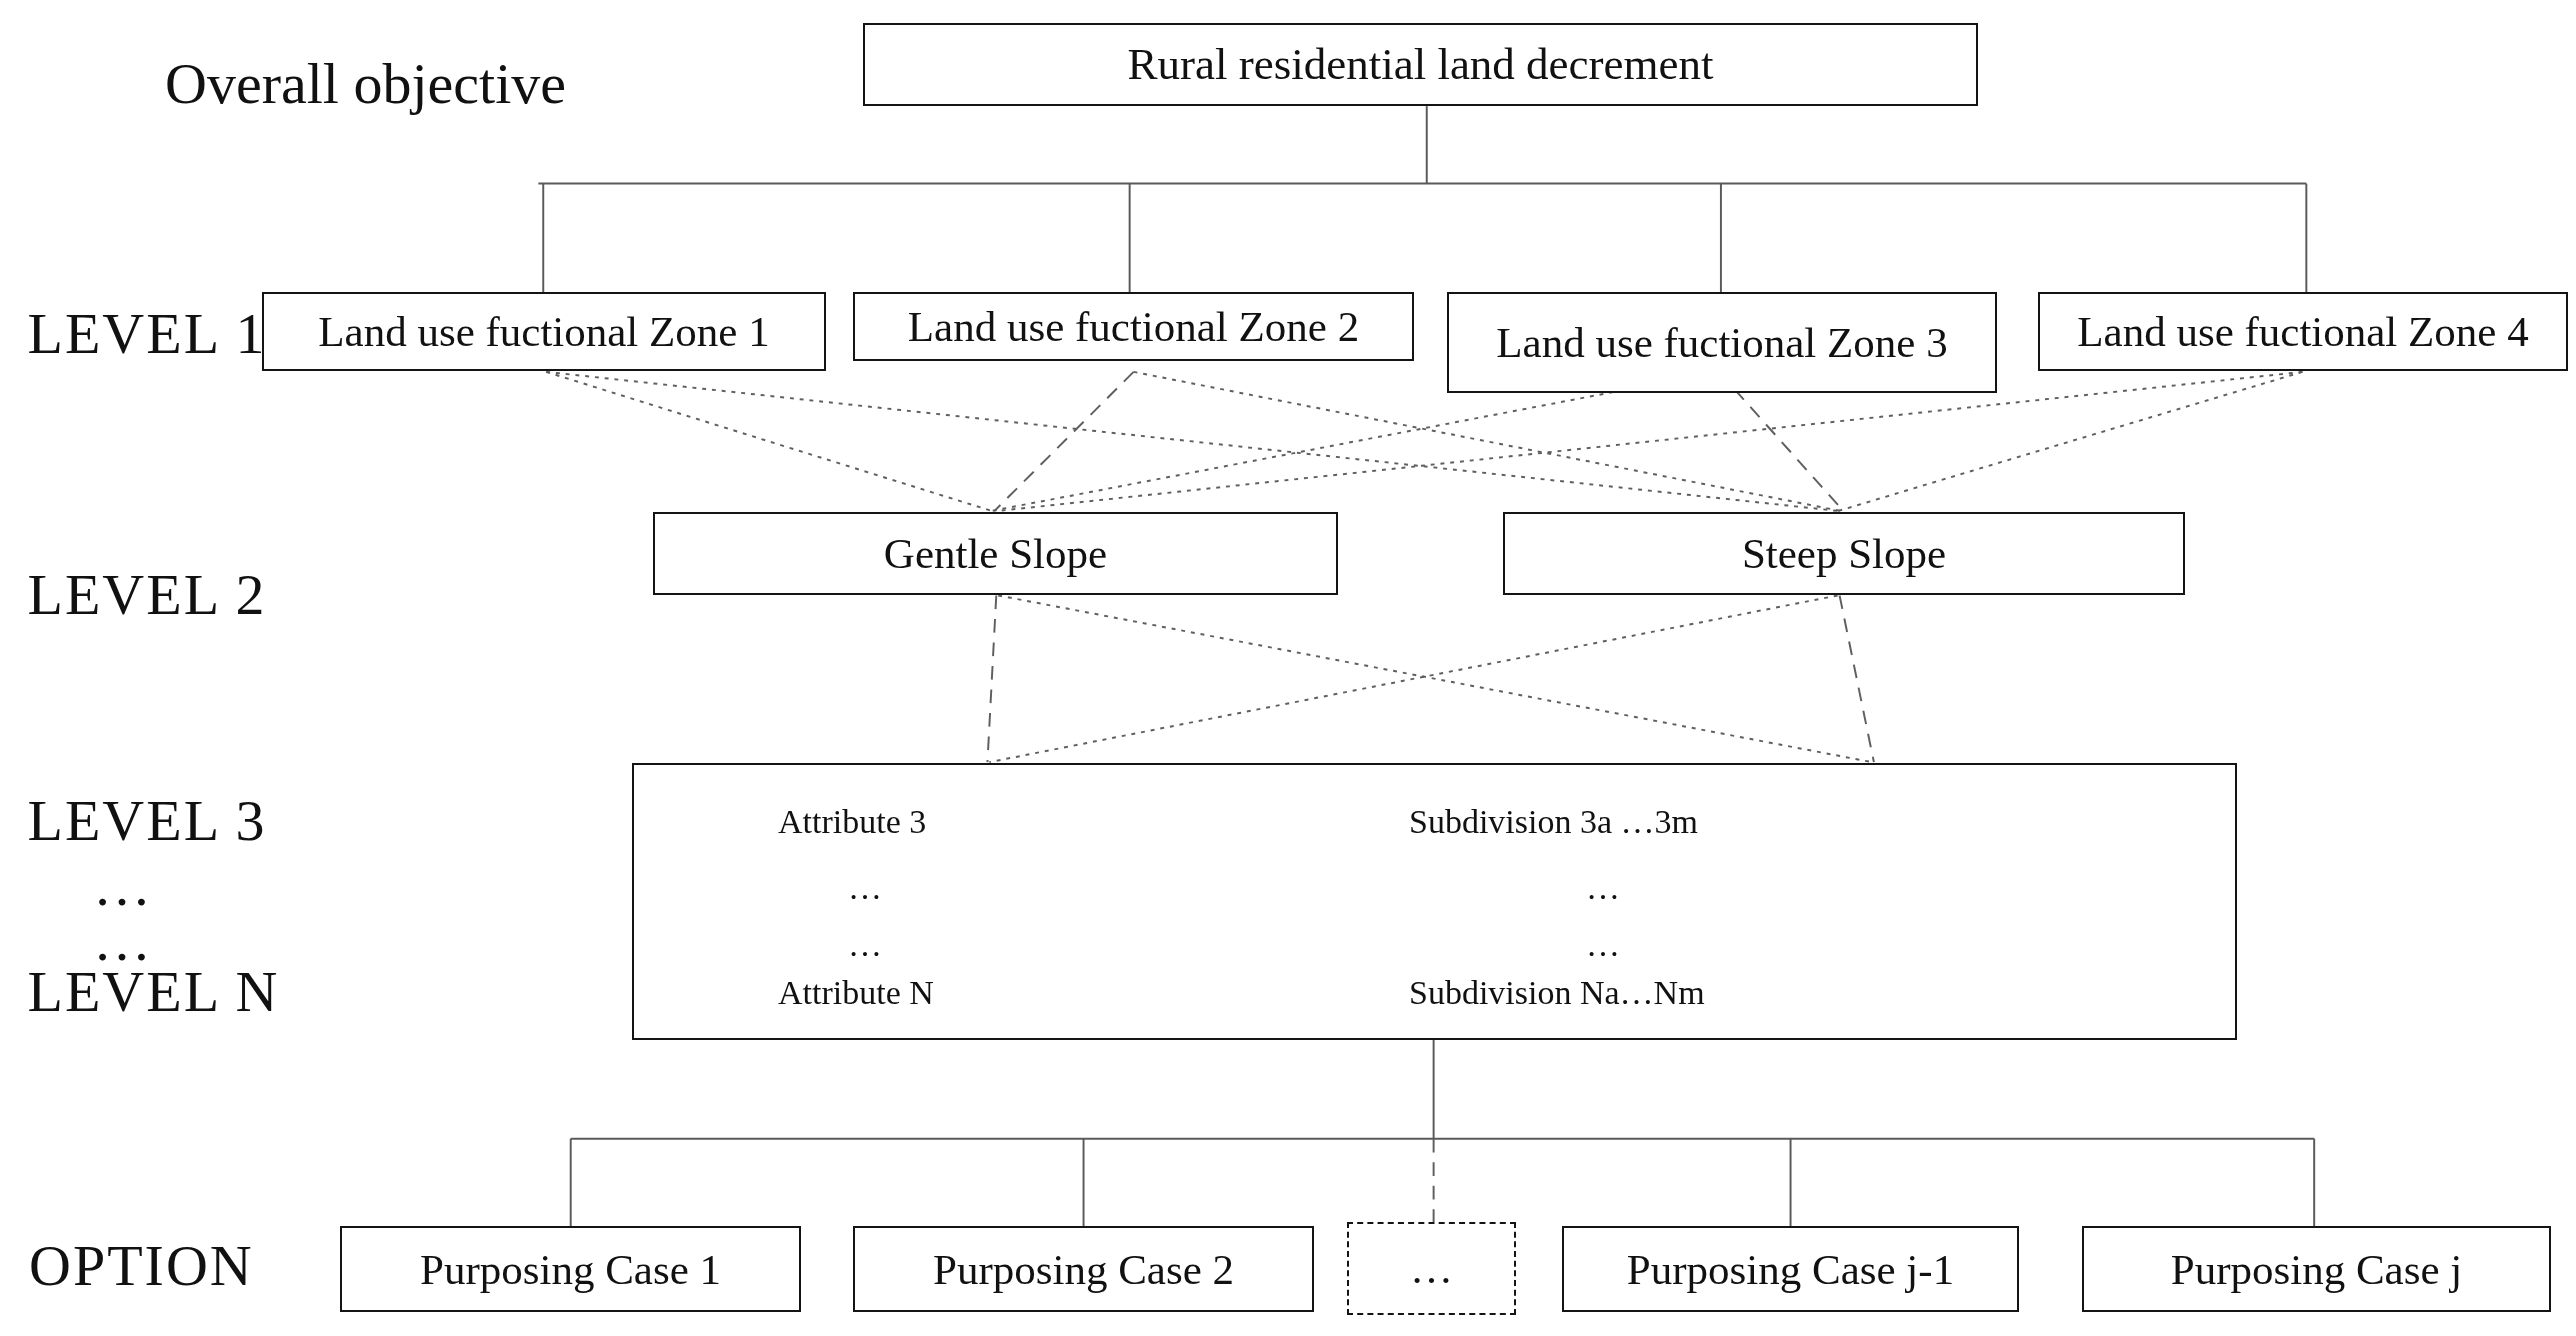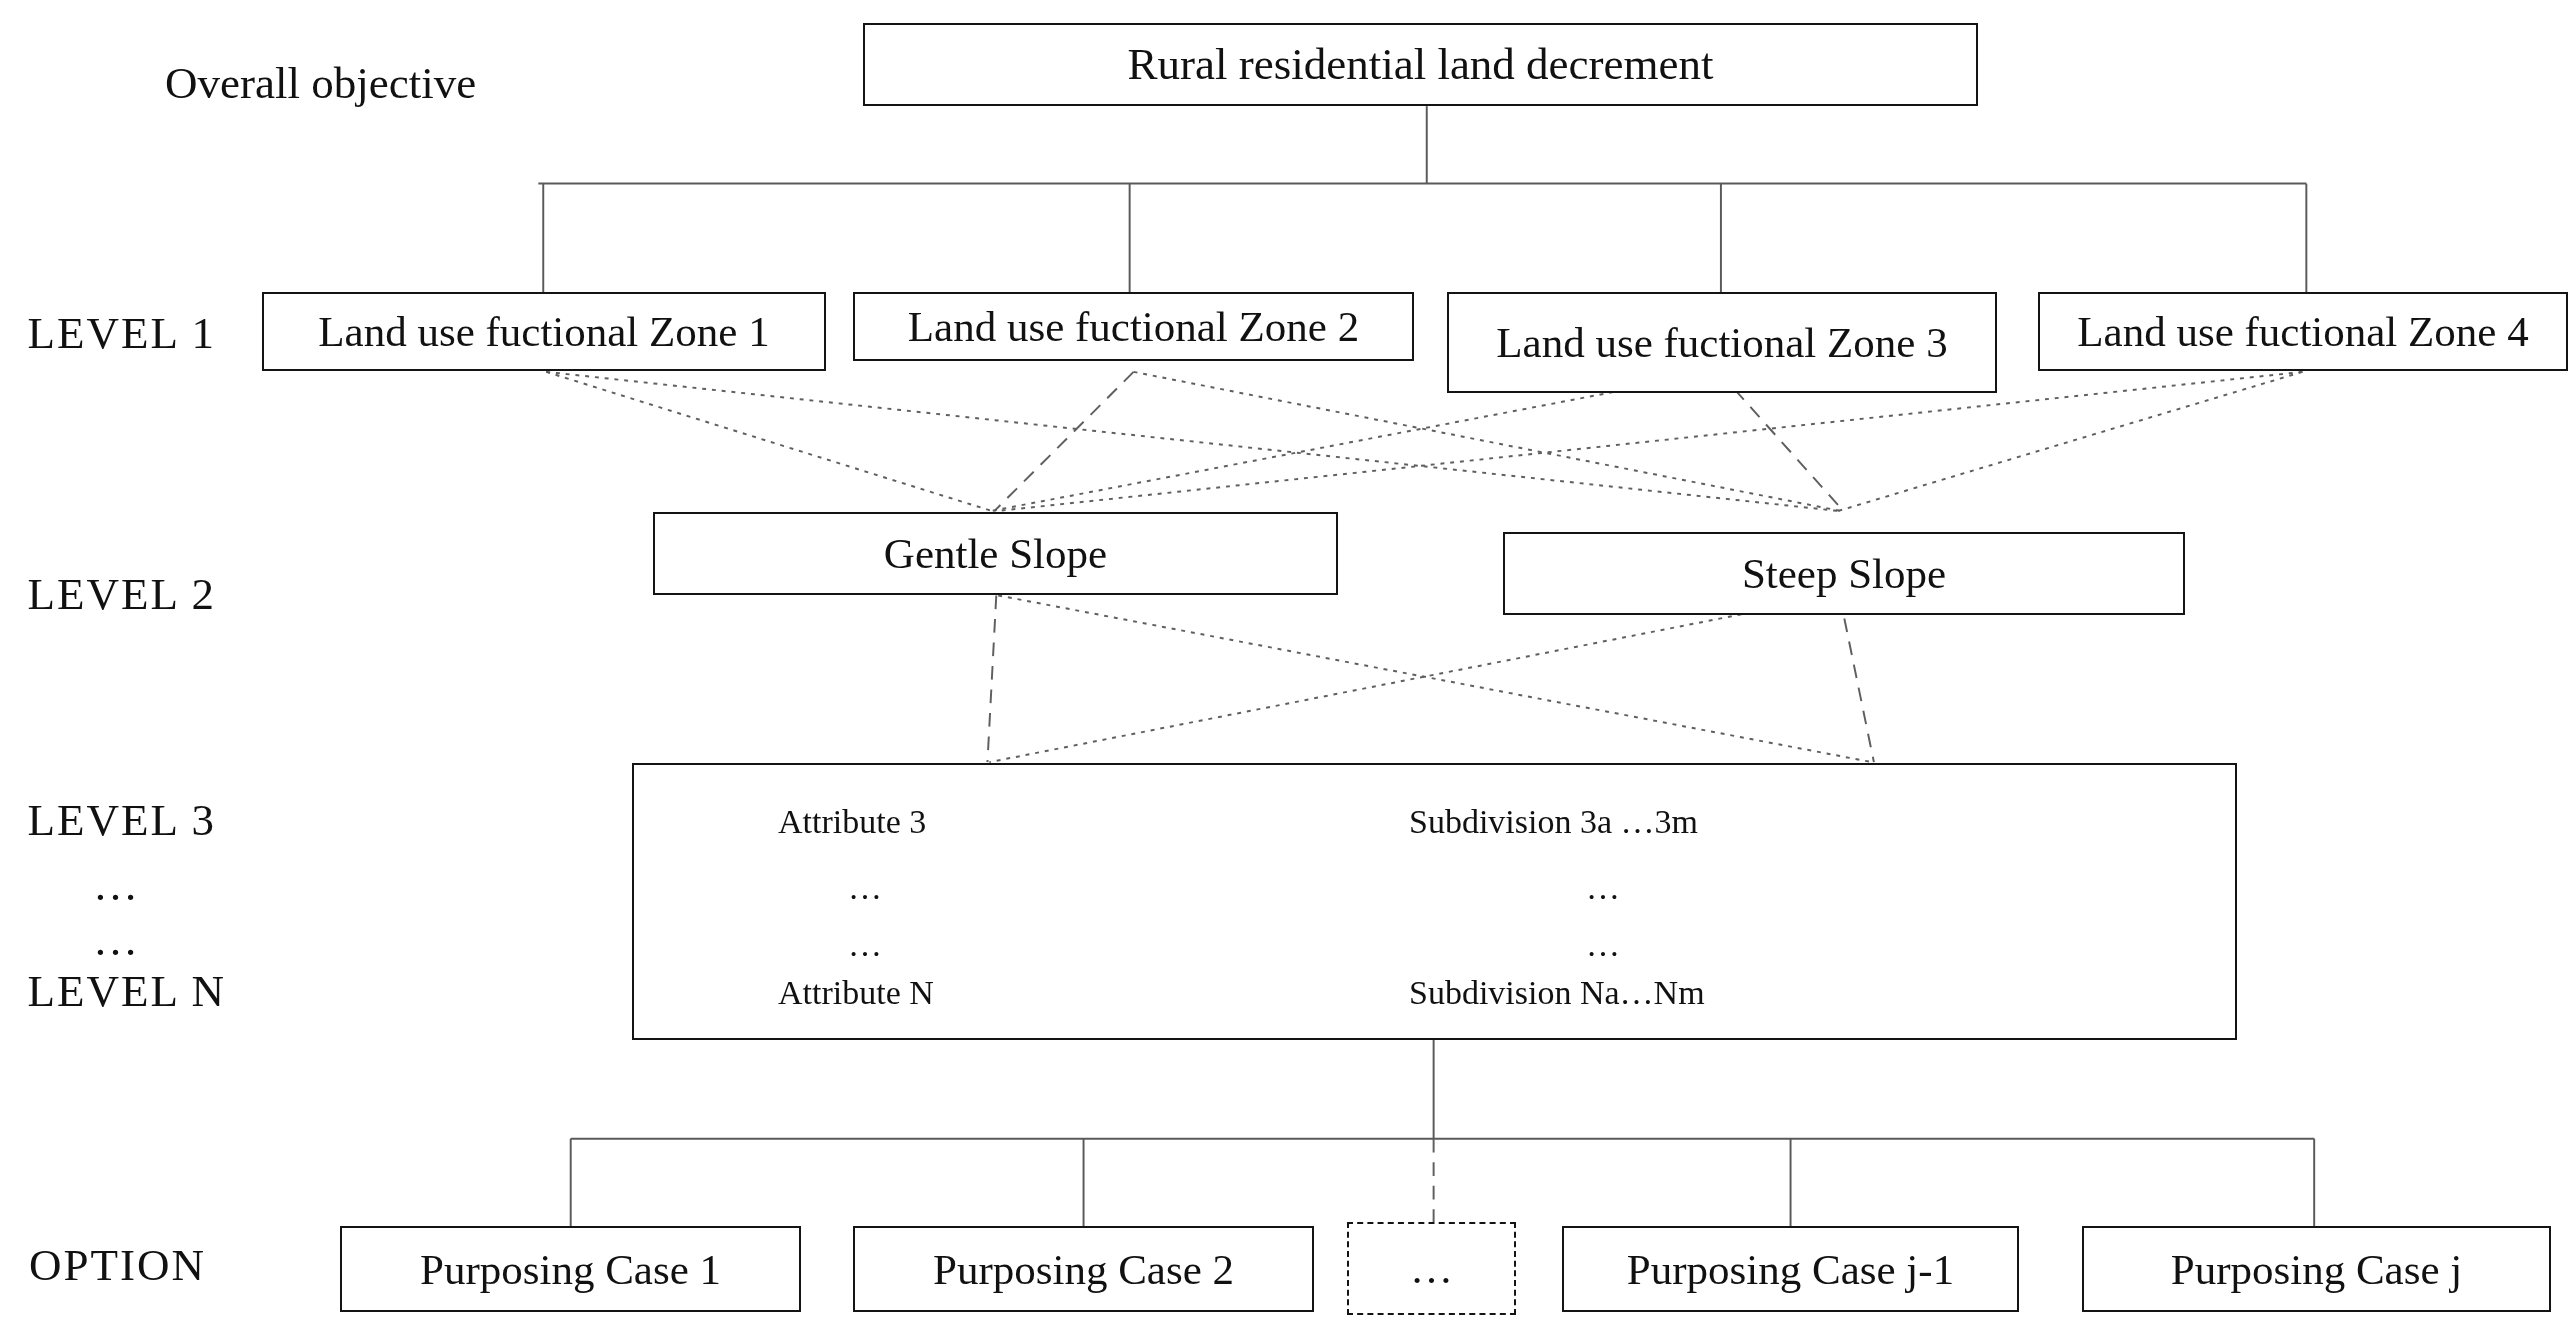--- a/index.html
+++ b/index.html
@@ -35,21 +35,21 @@
     justify-content: center;
     font-size: 43px;
     white-space: nowrap;
     text-align: center;
   }
   .node.dashed {
     border: 2.9px dashed #141414;
   }
   .row-label {
     position: absolute;
-    font-size: 45px;
+    font-size: 58px;
     white-space: nowrap;
     line-height: 49px;
   }
   .row-label.spaced { letter-spacing: 2px; }
   .inner-text {
     position: absolute;
     font-size: 34px;
     white-space: nowrap;
     line-height: 49px;
   }
@@ -109,21 +109,21 @@
   <div class="row-label spaced" style="left:29px; top:1241px;">OPTION</div>
 
   <div class="node" style="left:863px; top:22.6px; width:1115px; height:83px; font-size:45px;">Rural residential land decrement</div>
 
   <div class="node" style="left:262px; top:292px; width:564px; height:79px;">Land use fuctional Zone 1</div>
   <div class="node" style="left:853px; top:292px; width:561px; height:69px;">Land use fuctional Zone 2</div>
   <div class="node" style="left:1447px; top:292px; width:550px; height:101px;">Land use fuctional Zone 3</div>
   <div class="node" style="left:2038px; top:292px; width:530px; height:79px;">Land use fuctional Zone 4</div>
 
   <div class="node" style="left:653px; top:512px; width:685px; height:83px;">Gentle Slope</div>
-  <div class="node" style="left:1503px; top:512px; width:682px; height:83px;margin-top:20px;">Steep Slope</div>
+  <div class="node" style="left:1503px; top:512px; width:682px; height:83px;">Steep Slope</div>
 
   <div class="node" style="left:632px; top:763px; width:1605px; height:277px;"></div>
   <div class="inner-text" style="left:778px; top:797px;">Attribute 3</div>
   <div class="inner-text" style="left:848px; top:863px;">…</div>
   <div class="inner-text" style="left:848px; top:920px;">…</div>
   <div class="inner-text" style="left:778px; top:968px;">Attribute N</div>
   <div class="inner-text" style="left:1409px; top:797px;">Subdivision 3a …3m</div>
   <div class="inner-text" style="left:1586px; top:863px;">…</div>
   <div class="inner-text" style="left:1586px; top:920px;">…</div>
   <div class="inner-text" style="left:1409px; top:968px;">Subdivision Na…Nm</div>

